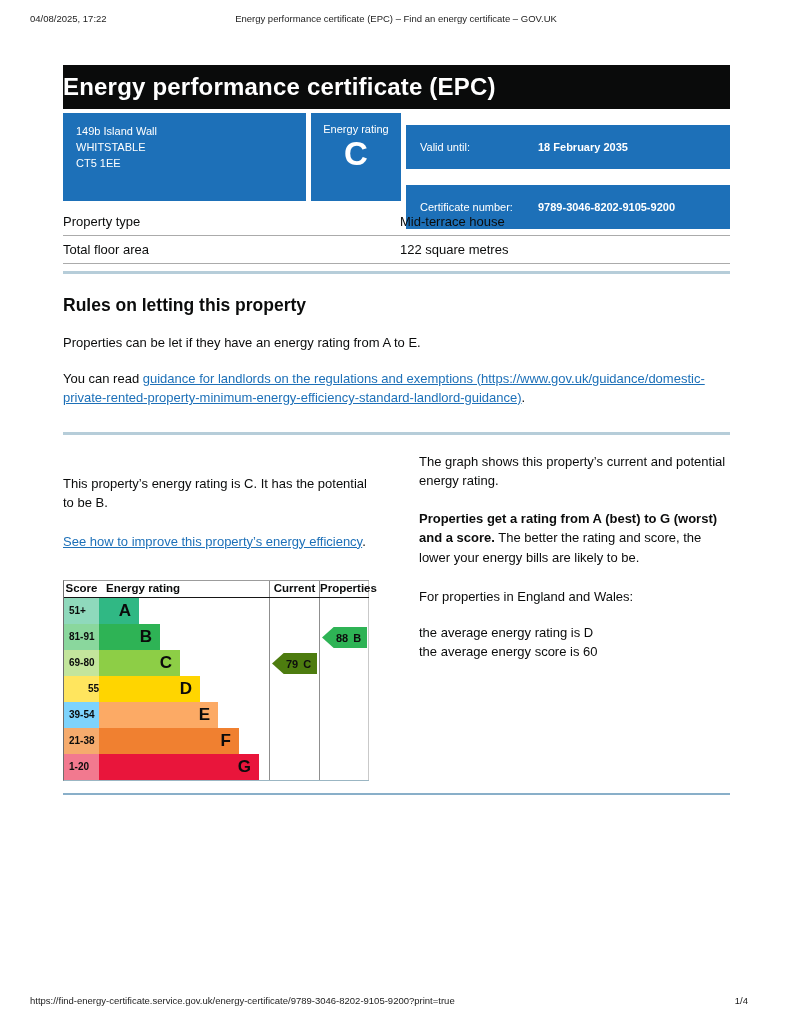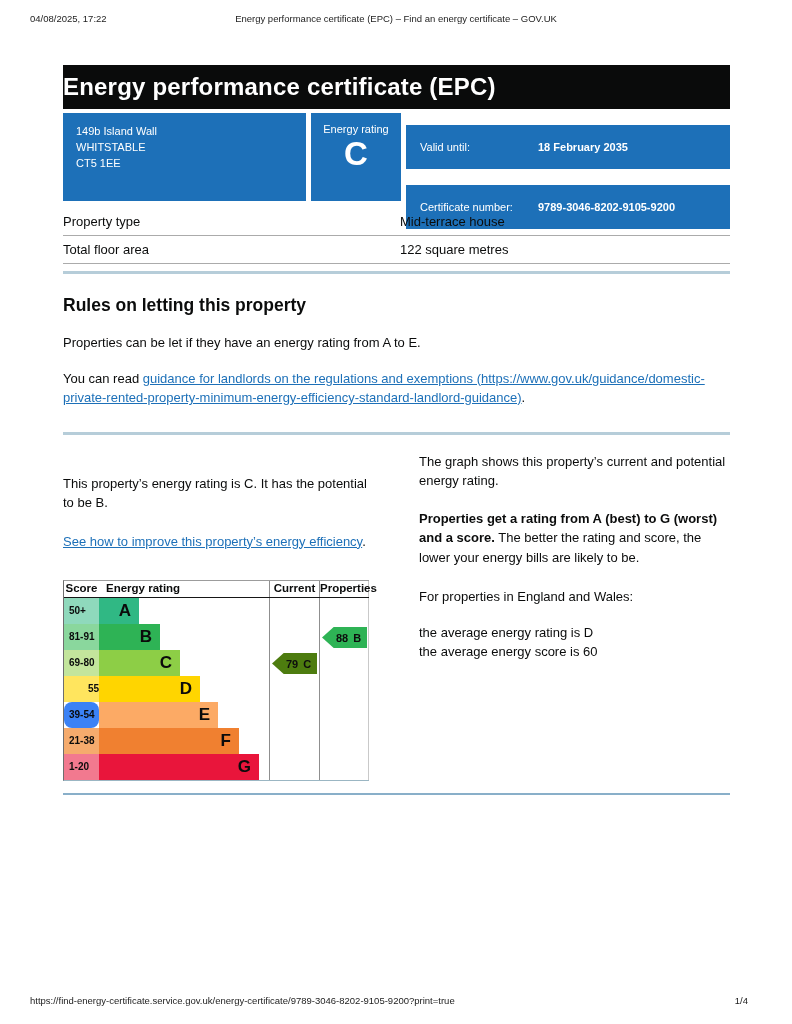--- a/index.html
+++ b/index.html
@@ -140,21 +140,21 @@
 
       <div class="chart">
         <div class="chart-row chart-head">
           <div class="cell cell-score">Score</div>
           <div class="cell cell-rating">Energy rating</div>
           <div class="cell cell-current">Current</div>
           <div class="cell cell-potential">Properties</div>
         </div>
 
         <div class="chart-row">
-          <div class="cell cell-score score-cell" style="background: rgb(143, 217, 188);">50+</div>
+          <div class="cell cell-score score-cell" style="background: rgb(143, 217, 188);">51+</div>
           <div class="cell cell-rating">
               <div class="bar" style="width: 40px; background: rgb(48, 184, 132);">A</div>
             </div>
           <div class="cell cell-current"></div>
           <div class="cell cell-potential"></div>
         </div>
         <div class="chart-row">
           <div class="cell cell-score score-cell" style="background: rgb(138, 215, 157);">81-91</div>
           <div class="cell cell-rating">
               <div class="bar" style="width: 61px; background: rgb(46, 179, 85);">B</div>
@@ -172,21 +172,21 @@
         </div>
         <div class="chart-row">
           <div class="cell cell-score score-cell" style="background: rgb(255, 229, 94); padding-left: 24px;">55-68</div>
           <div class="cell cell-rating">
               <div class="bar" style="width: 101px; background: rgb(255, 213, 0);">D</div>
             </div>
           <div class="cell cell-current"></div>
           <div class="cell cell-potential"></div>
         </div>
         <div class="chart-row">
-          <div class="cell cell-score score-cell" style="background: #3b82f6; border-radius: 8px;">39-54</div>
+          <div class="cell cell-score score-cell" style="background: #7dd3fc;">39-54</div>
           <div class="cell cell-rating">
               <div class="bar" style="width: 119px; background: rgb(252, 170, 101);">E</div>
             </div>
           <div class="cell cell-current"></div>
           <div class="cell cell-potential"></div>
         </div>
         <div class="chart-row">
           <div class="cell cell-score score-cell" style="background: rgb(245, 171, 109);">21-38</div>
           <div class="cell cell-rating">
               <div class="bar" style="width: 140px; background: rgb(240, 128, 48);">F</div>

